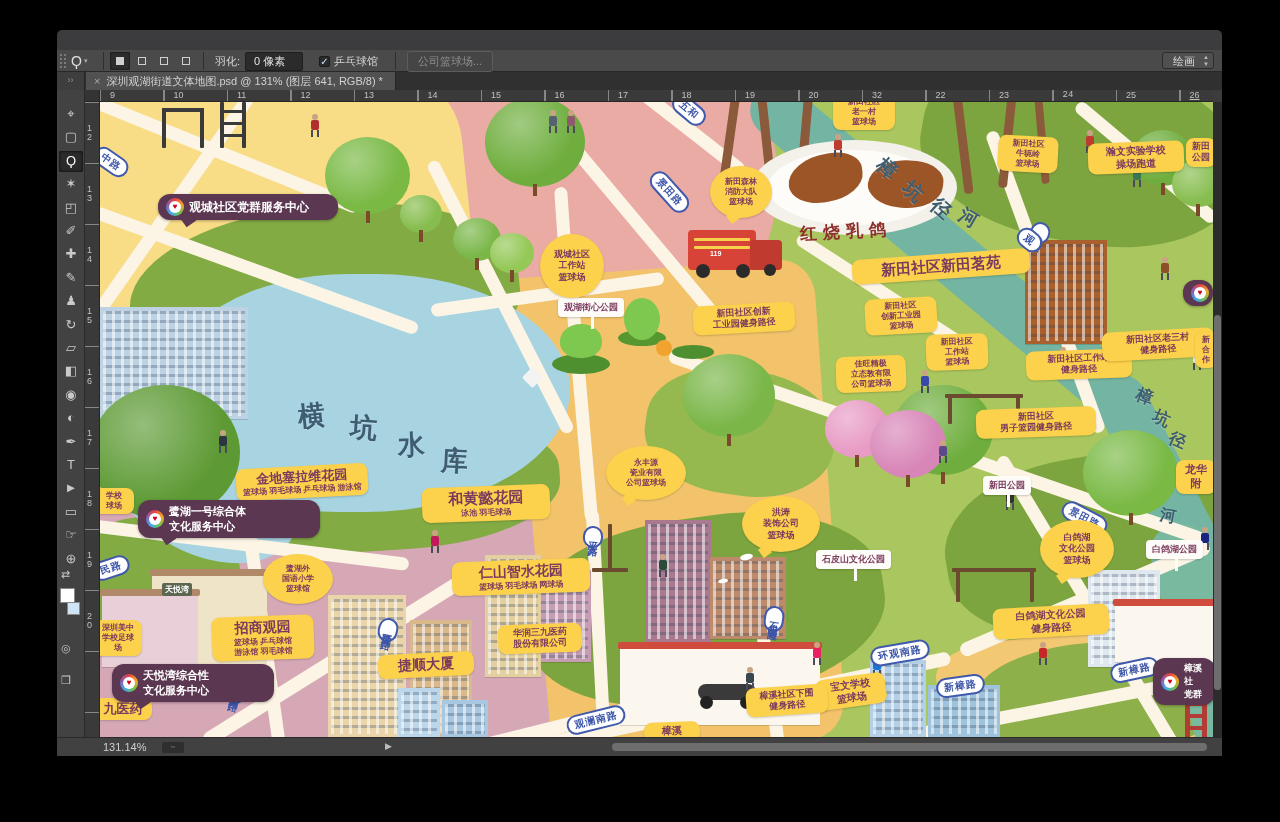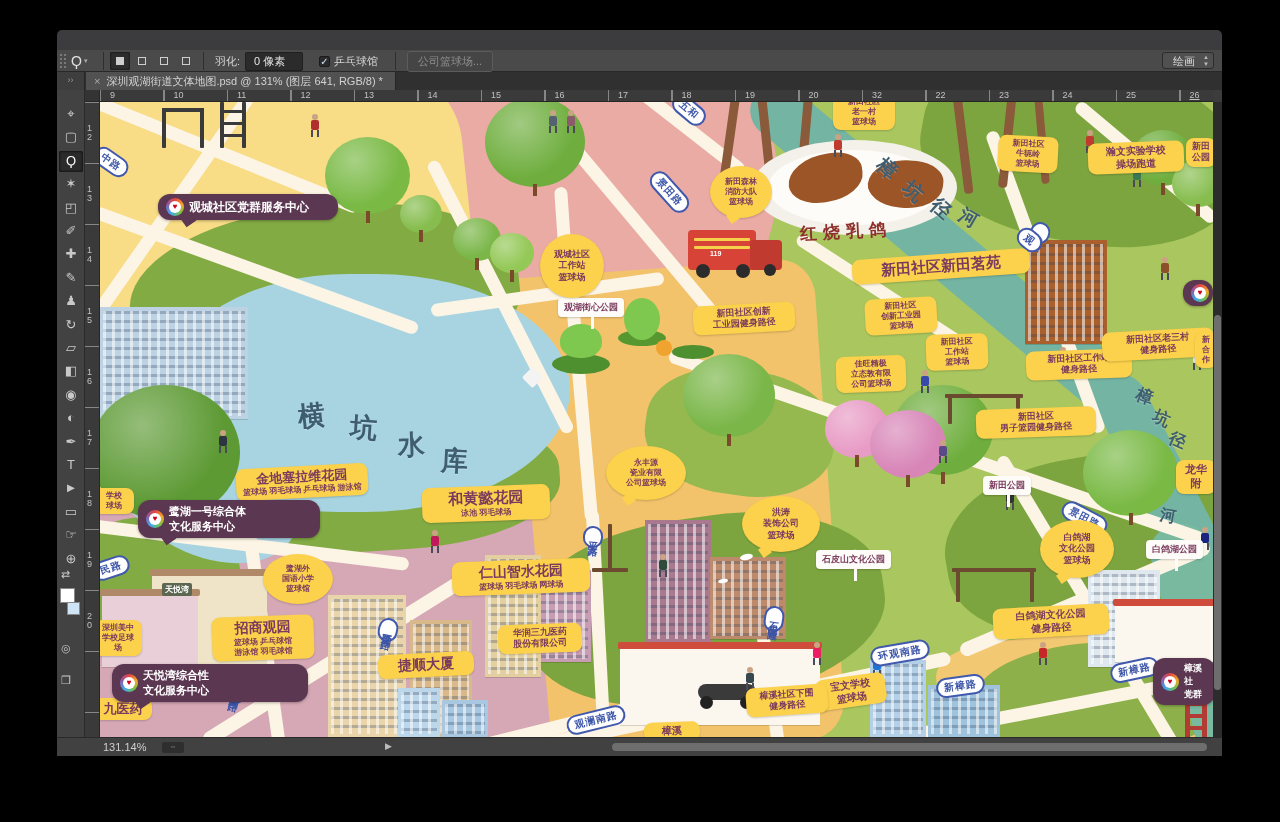--- a/index.html
+++ b/index.html
@@ -220,21 +220,21 @@
       <div class="num" style="left: 327.5px;">14</div>
       <div class="num" style="left: 391px;">15</div>
       <div class="num" style="left: 454.5px;">16</div>
       <div class="num" style="left: 518px;">17</div>
       <div class="num" style="left: 581.5px;">18</div>
       <div class="num" style="left: 645px;">19</div>
       <div class="num" style="left: 708.5px;">20</div>
       <div class="num" style="left: 772px;">32</div>
       <div class="num" style="left: 835.5px;">22</div>
       <div class="num" style="left: 899px;">23</div>
-      <div class="num" style="left: 962.5px;">24</div>
+      <div class="num" style="left: 962.5px; font-family: Liberation Mono, monospace;">24</div>
       <div class="num" style="left: 1026px;">25</div>
       <div class="num" style="left: 1089.5px; text-decoration: underline;">26</div>
     </div>
   <div id="vruler">
       <div class="ticks"></div>
       <div class="num" style="top: 22px;">1
 2</div>
       <div class="num" style="top: 83px;">1
 3</div>
       <div class="num" style="top: 144px;">1
@@ -710,21 +710,21 @@
         <div class="ptail"></div>
       </div>
       <div class="pbubble" style="left: 38px; top: 398px; width: 182px; font-size: 11px;">
         <div class="plogo"></div>
         <div>
           <div>鹭湖一号综合体</div>
           <div>文化服务中心</div>
         </div>
         <div class="ptail"></div>
       </div>
-      <div class="pbubble" style="left: 12px; top: 562px; width: 196px; font-size: 11px;">
+      <div class="pbubble" style="left: 12px; top: 562px; width: 162px; font-size: 11px;">
         <div class="plogo"></div>
         <div>
           <div>天悦湾综合性</div>
           <div>文化服务中心</div>
         </div>
         <div class="ptail"></div>
       </div>
       <div class="pbubble" style="left: 1053px; top: 556px; width: 62px; font-size: 9px;">
         <div class="plogo"></div>
         <div>

